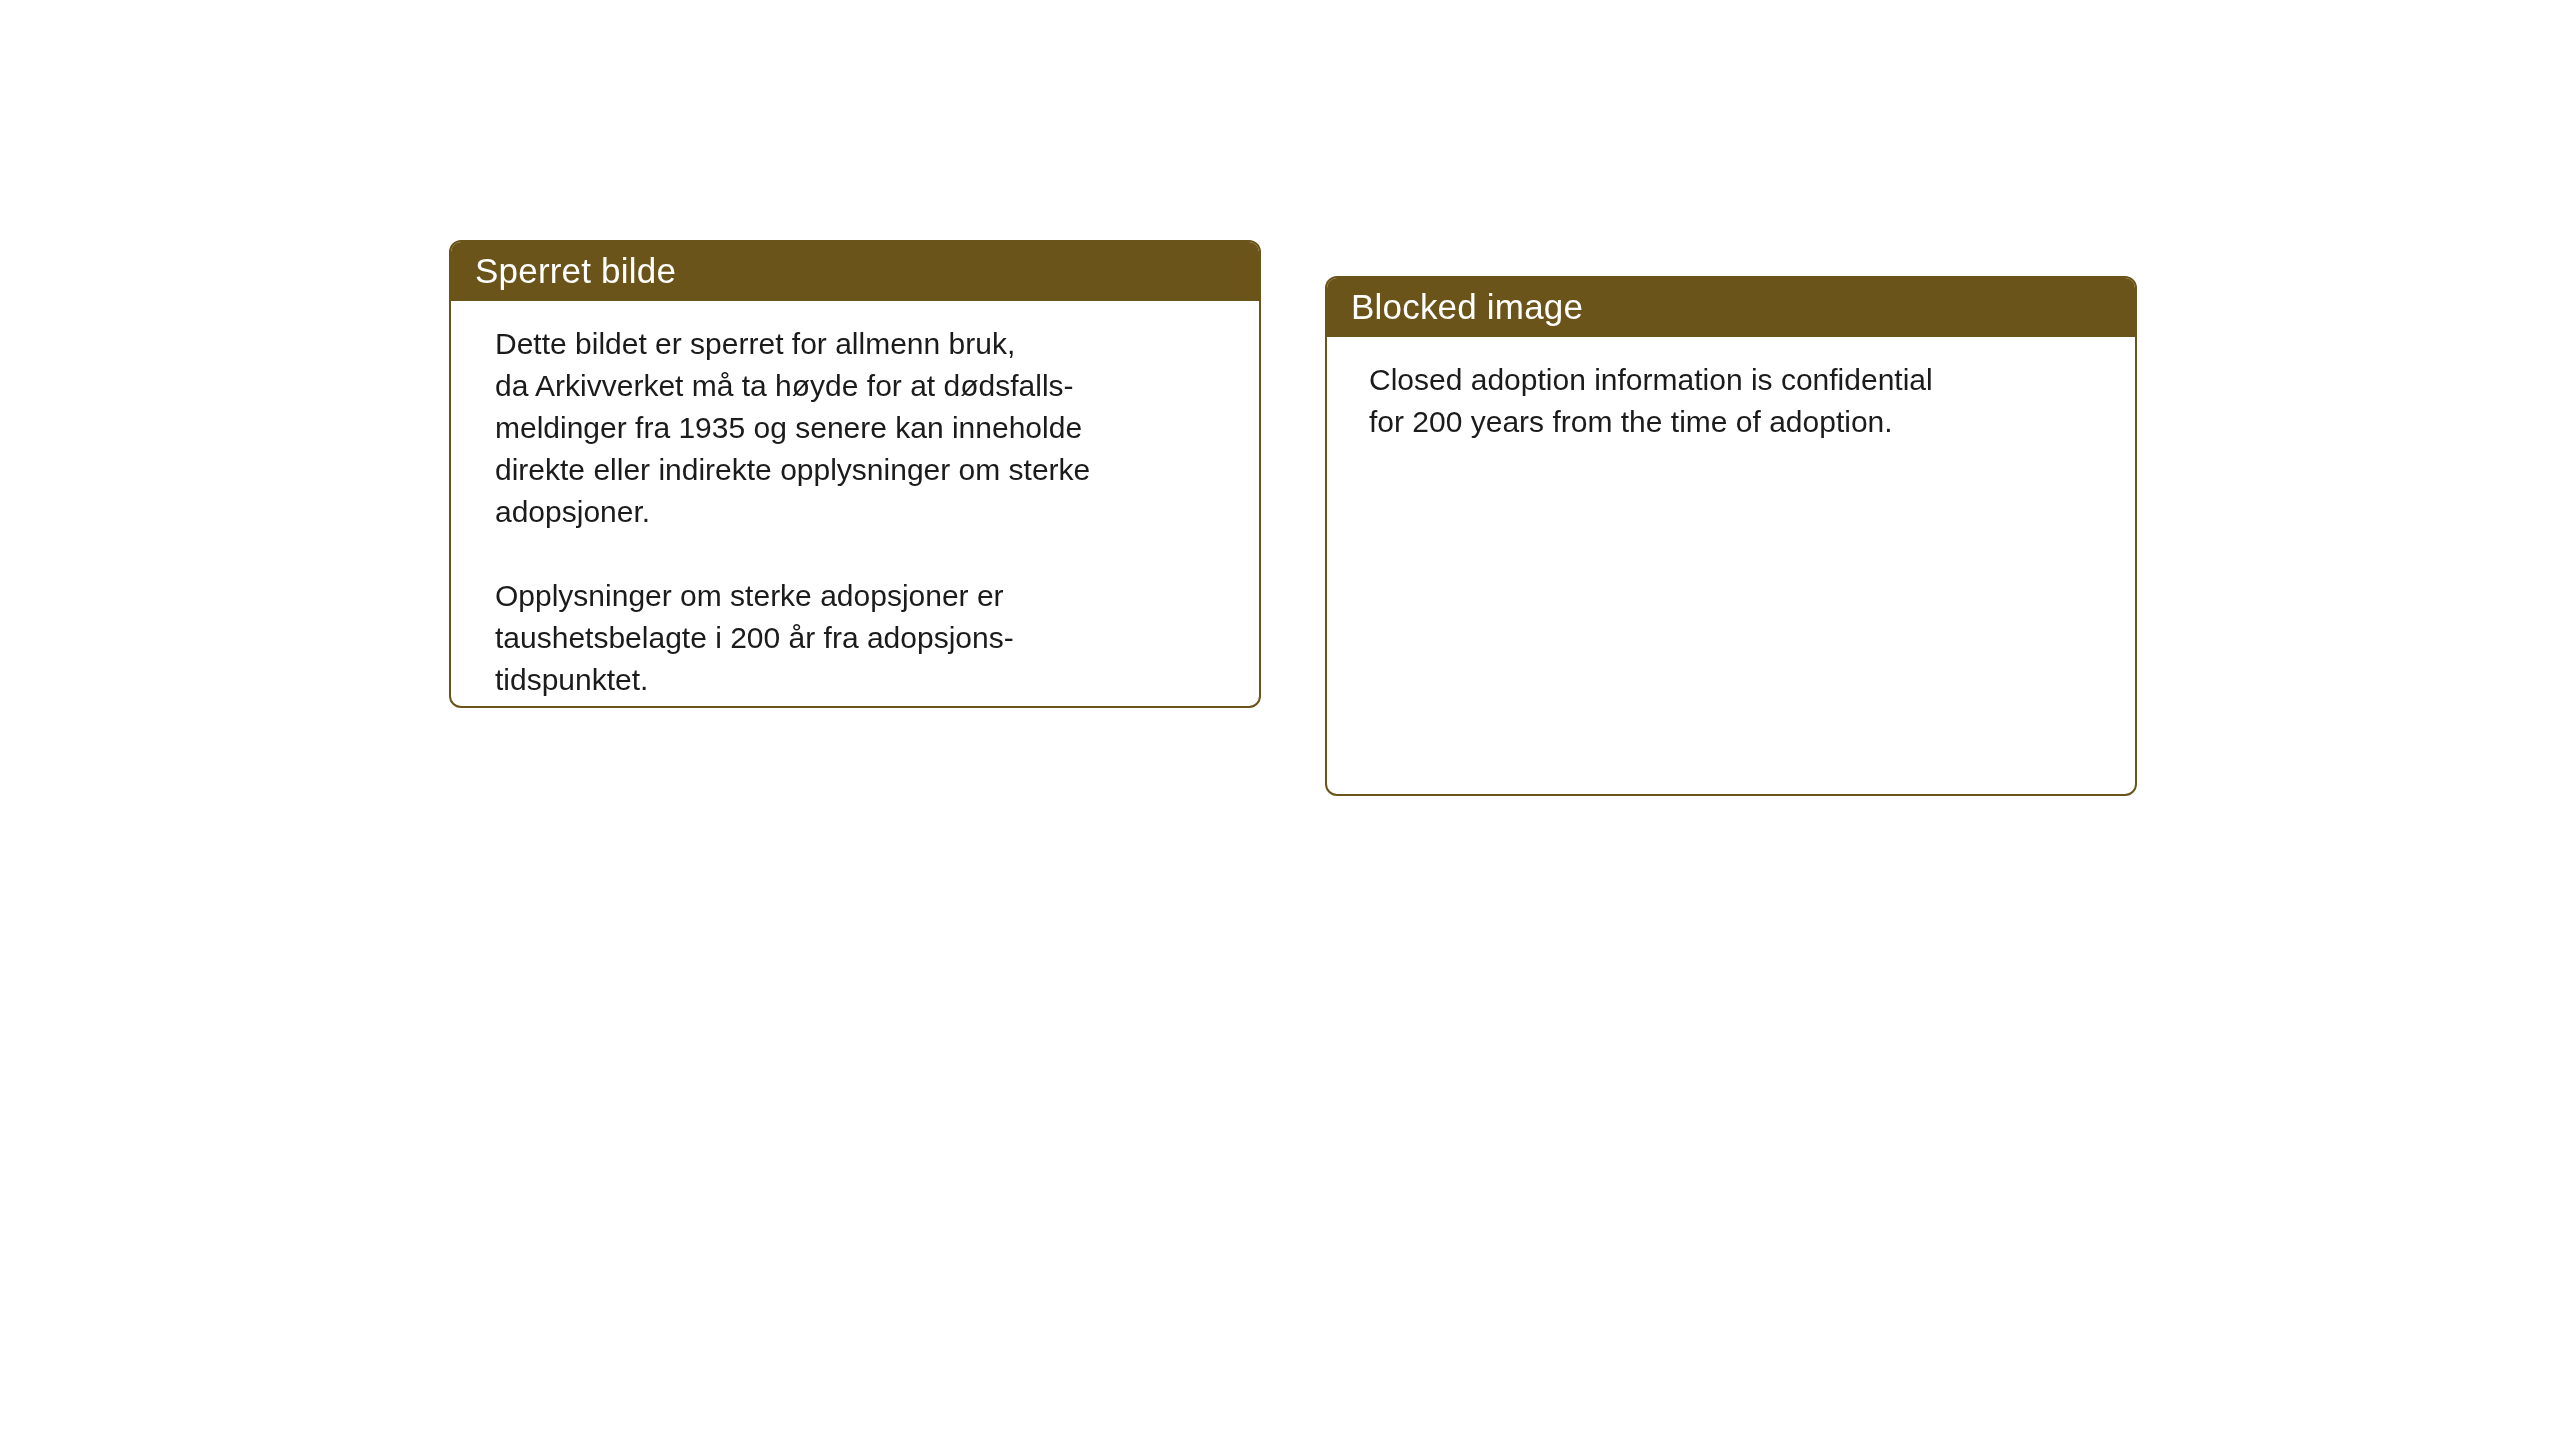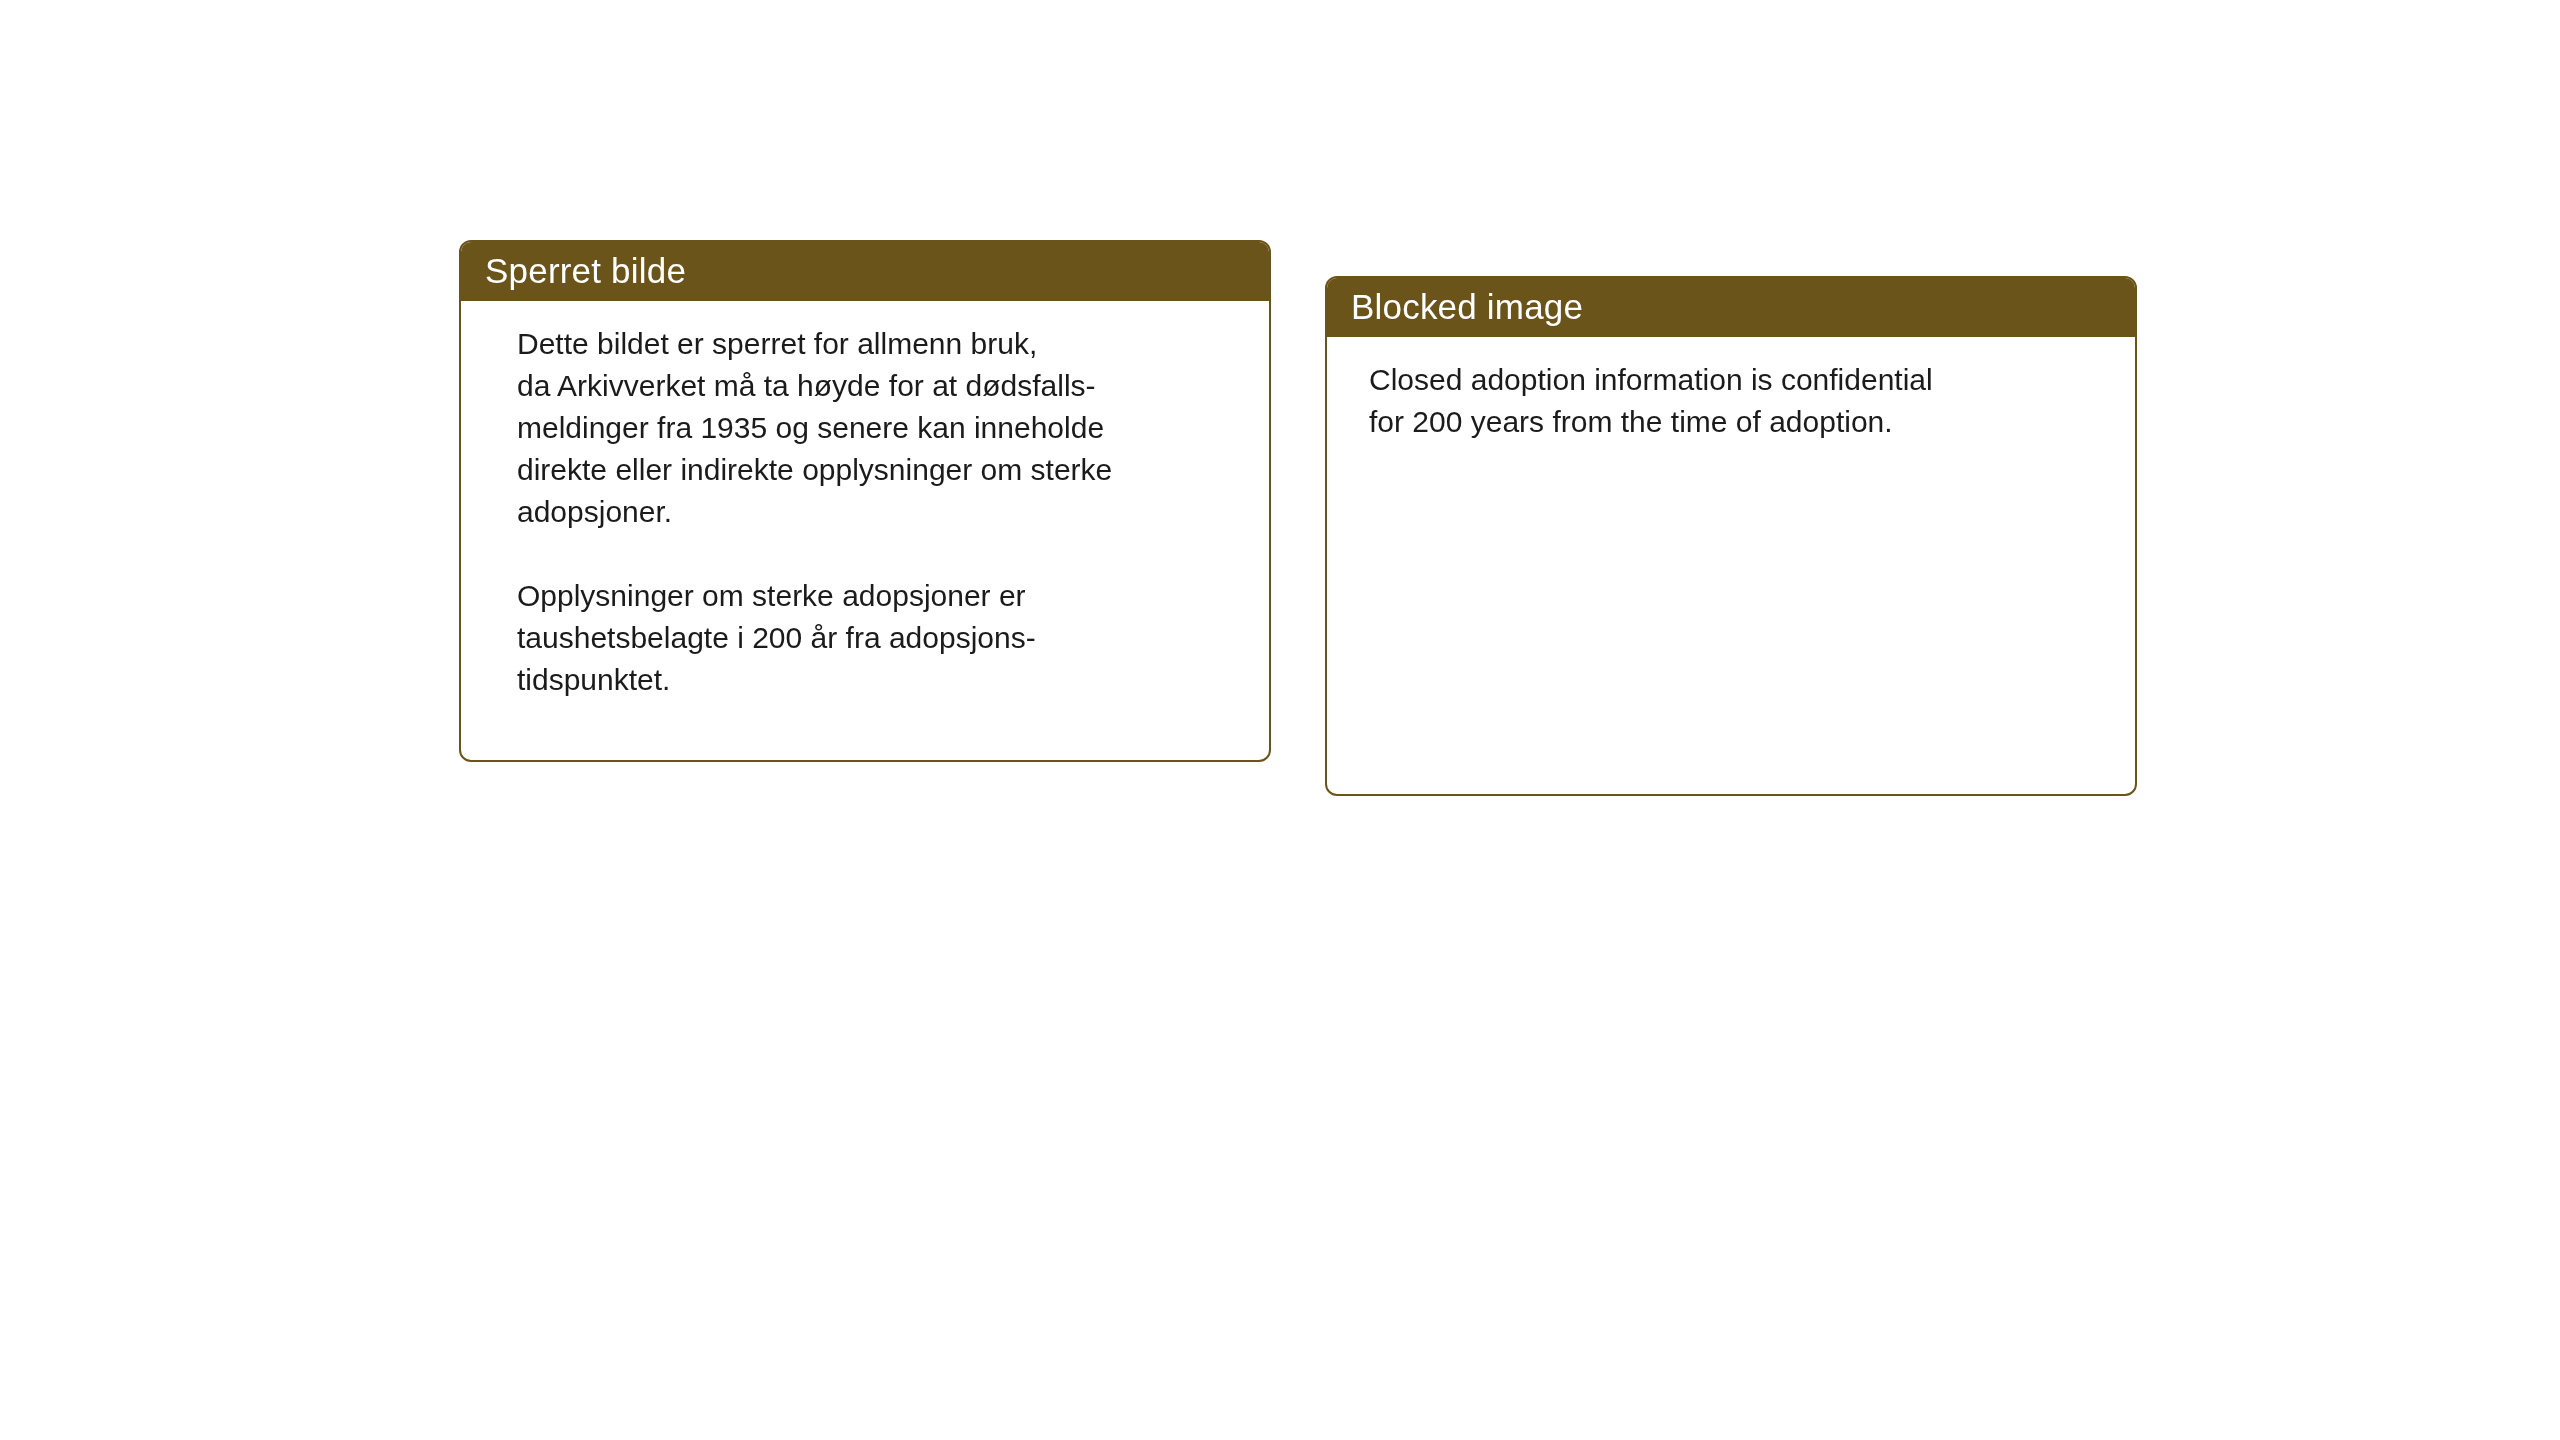--- a/index.html
+++ b/index.html
@@ -32,39 +32,39 @@
     box-sizing: border-box;
     background: #6b541a;
     color: #ffffff;
     font-size: 35px;
     line-height: 1.0;
     padding: 11px 0 13px 24px;
     letter-spacing: 0.2px;
   }
   .panel-body {
     box-sizing: border-box;
-    padding: 22px 26px 20px 56px;
+    padding: 22px 26px 20px 44px;
     color: #1b1b1b;
     font-size: 30px;
     line-height: 42px;
   }
   .para {
     margin: 0;
     white-space: pre-line;
   }
   .para + .para {
     margin-top: 42px;
   }
 
   
   #panel-no {
-    left: 459px;
+    left: 449px;
     top: 240px;
     width: 812px;
-    height: 522px;
+    height: 468px;
   }
   #panel-en {
     left: 1325px;
     top: 238px;
     width: 812px;
     height: 520px;
     margin-top: 38px;
   }
   #panel-en .panel-body {
     padding-left: 42px;

